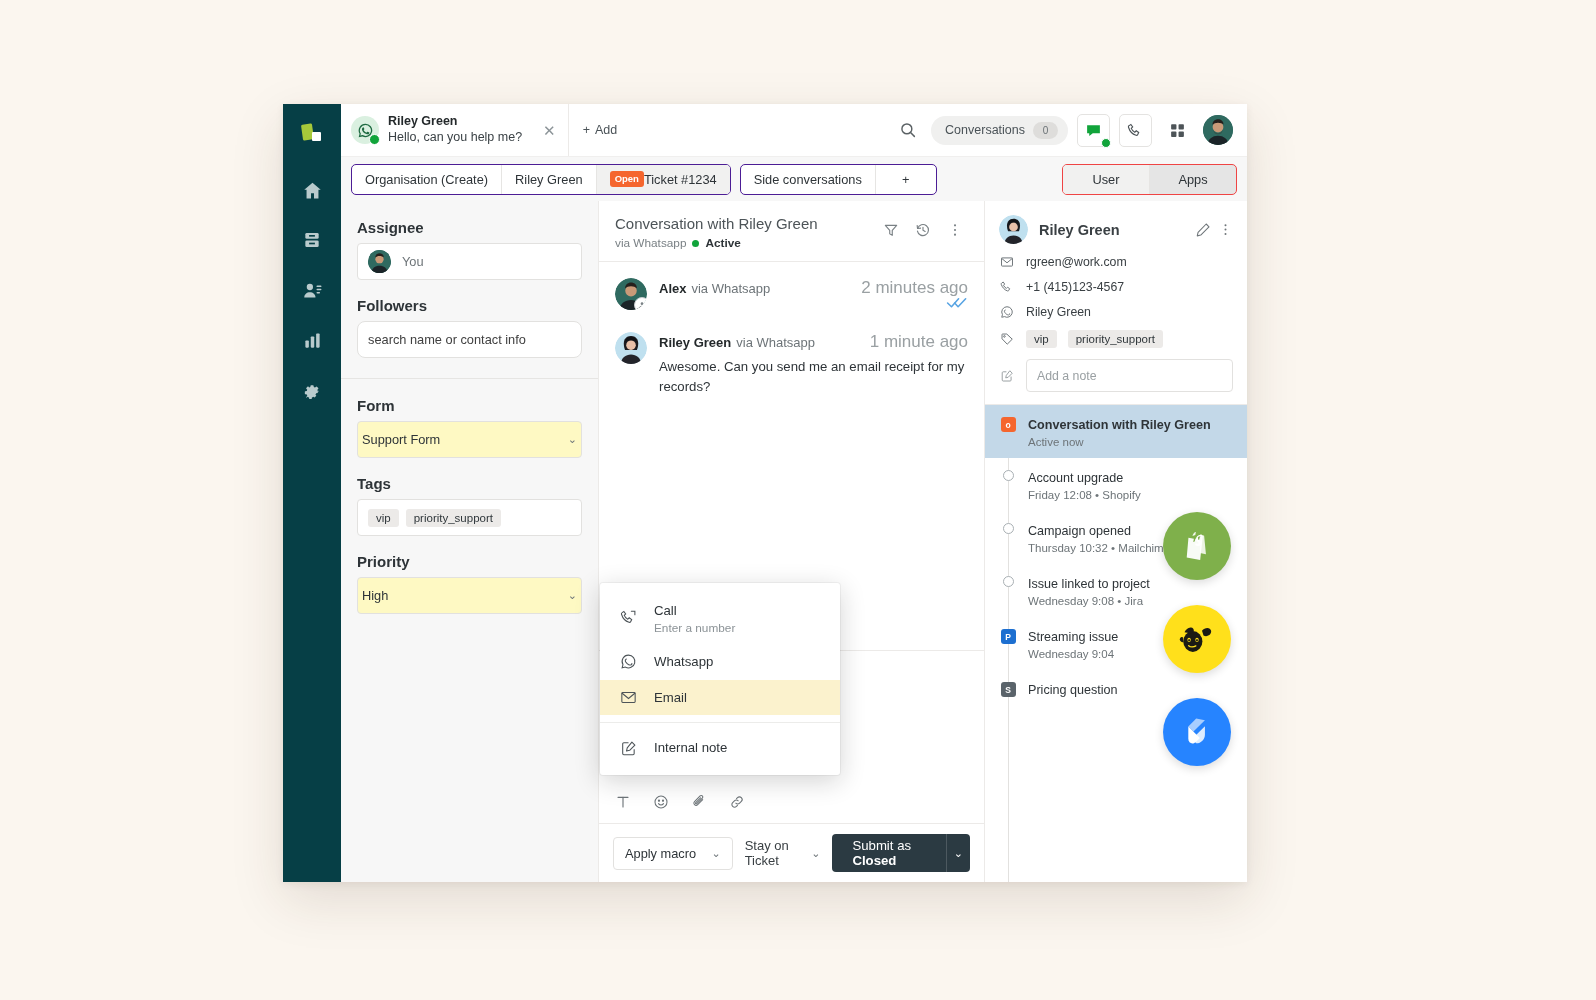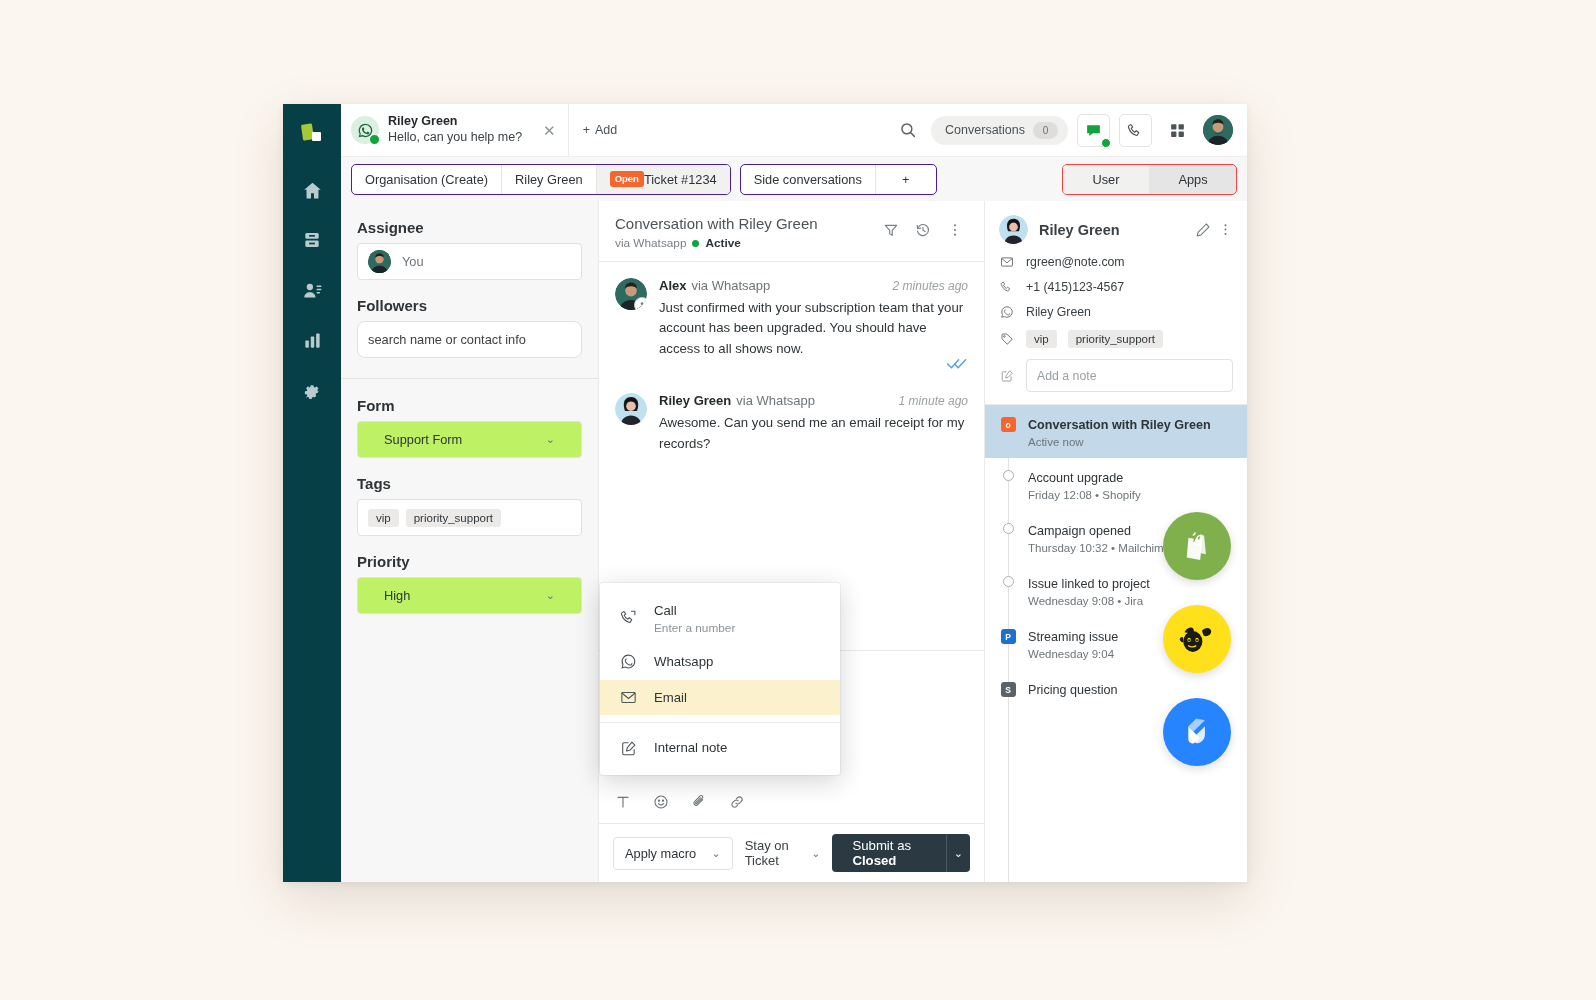--- a/index.html
+++ b/index.html
@@ -69,42 +69,42 @@
   .seg .sg.sel{background:#f1f1f0;}
   
   .cols{flex:1;display:flex;min-height:0;background:#fff;}
   
   .props{width:258px;flex:0 0 258px;background:#f7f7f7;border-right:1px solid #eceae8;padding:18px 16px 0 16px;box-sizing:border-box;overflow:hidden;}
   .field-label{font-size:15px;font-weight:bold;color:#2e3438;margin-bottom:7px;}
   .input-box{background:#fff;border:1px solid #e2e1df;border-radius:4px;height:37px;display:flex;align-items:center;padding:0 10px;box-sizing:border-box;font-size:12.8px;color:#2e3438;}
   .input-box.ph{color:#404040;border-radius:8px;}
   .mb18{margin-bottom:17px;}
   .divider{height:1px;background:#e6e5e3;margin:20px -16px 18px -16px;}
-  .sel-box{background:#bef264;border:1px solid #e2e1df;border-radius:4px;height:37px;display:flex;align-items:center;justify-content:space-between;padding:0 26px;box-sizing:border-box;font-size:12.8px;color:#2e3438;cursor:pointer;}
+  .sel-box{background:#fef9c3;border:1px solid #e2e1df;border-radius:4px;height:37px;display:flex;align-items:center;justify-content:space-between;padding:0 4px;box-sizing:border-box;font-size:12.8px;color:#2e3438;cursor:pointer;}
   .chev{color:#6e7579;font-size:11px;}
   .tagbox{background:#fff;border:1px solid #e2e1df;border-radius:4px;min-height:37px;display:flex;align-items:center;gap:7px;padding:0 10px;box-sizing:border-box;}
   .tag{background:#eceae8;border-radius:3px;font-size:11.5px;color:#30373b;padding:3px 8px;}
   
   .conv{flex:1;display:flex;flex-direction:column;min-width:0;background:#fff;border-right:1px solid #eceae8;position:relative;}
   .conv-head{padding:14px 16px 11px 16px;border-bottom:1px solid #eceae8;display:flex;align-items:flex-start;}
   .conv-title{font-size:15px;color:#4d5458;}
   .conv-sub{font-size:11.8px;color:#7a8185;margin-top:4px;display:flex;align-items:center;gap:6px;}
   .act-dot{width:7px;height:7px;border-radius:50%;background:#11a43b;display:inline-block;}
   .act-txt{color:#2e3438;font-weight:bold;}
   .conv-head-icons{margin-left:auto;display:flex;align-items:center;gap:6px;padding-top:2px;}
   .ch-ic{width:26px;height:26px;display:flex;align-items:center;justify-content:center;cursor:pointer;}
   .msgs{flex:1;overflow:hidden;padding:16px 16px 0 16px;}
   .msg{display:flex;gap:12px;margin-bottom:20px;}
   .msg-av{width:32px;height:32px;border-radius:50%;position:relative;flex:0 0 32px;overflow:hidden;}
   .agent-mark{position:absolute;right:-3px;bottom:-3px;width:14px;height:14px;border-radius:50%;background:#fff;border:1px solid #c9cdd0;display:flex;align-items:center;justify-content:center;}
   .msg-body{flex:1;min-width:0;}
   .msg-top{display:flex;align-items:baseline;}
   .msg-name{font-size:13px;font-weight:bold;color:#24292b;}
   .msg-via{font-size:13px;color:#6d7478;margin-left:5px;}
-  .msg-time{margin-left:auto;font-size:12px;color:#9aa0a3;font-style:italic;}
+  .msg-time{margin-left:auto;font-size:17px;color:#9aa0a3;}
   .msg-text{font-size:13.2px;color:#2e3438;line-height:1.55;margin-top:5px;}
   .ticks{text-align:right;color:#5aa0e8;font-size:12px;margin-top:-2px;letter-spacing:-3px;}
   
   .composer{border-top:1px solid #eceae8;padding:0 16px;background:#fff;}
   .comp-head{display:flex;align-items:center;gap:10px;height:42px;}
   .comp-chan{display:flex;align-items:center;gap:7px;font-size:12.8px;color:#2e3438;cursor:pointer;}
   .comp-sep{width:1px;height:20px;background:#e2e1df;}
   .recip{display:flex;align-items:center;gap:6px;background:#eceae8;border-radius:12px;padding:3px 10px 3px 3px;font-size:11.5px;font-weight:bold;color:#3a4044;}
   .recip-av{width:17px;height:17px;border-radius:50%;overflow:hidden;}
   .comp-area{height:88px;}
@@ -405,21 +405,20 @@
                     <path d="M4 21c0-4.4 3.6-7 8-7s8 2.6 8 7z"></path>
                   </svg>
               </span>
             </div>
             <div class="msg-body">
               <div class="msg-top">
                 <span class="msg-name">Alex</span>
                 <span class="msg-via">via Whatsapp</span>
                 <span class="msg-time">2 minutes ago</span>
               </div>
-              <div class="msg-text">Just confirmed with your subscription team that your account has been upgraded. You should have access to all shows now.</div>
               <div class="ticks">
                 <svg width="22" height="13" viewBox="0 0 28 16" fill="none" stroke="#58a4e3" stroke-width="2" stroke-linecap="round" stroke-linejoin="round">
                   <polyline points="2,8.6 7,13.4 16,3.2"></polyline>
                   <polyline points="11,8.6 15.4,13.4 25,3.2"></polyline>
                 </svg>
               </div>
             </div>
           </div>
 
           <div class="msg">
@@ -587,21 +586,21 @@
             </span>
           </div>
 
           <div class="c-row">
             <span class="ci">
               <svg width="14" height="14" viewBox="0 0 24 24" fill="none" stroke="#6e7579" stroke-width="1.7">
                   <rect x="2.6" y="5" width="18.8" height="14" rx="1.2"></rect>
                   <polyline points="2.6,5.6 12,13.4 21.4,5.6"></polyline>
                 </svg>
             </span>
-            <span>rgreen@note.com</span>
+            <span>rgreen@work.com</span>
           </div>
           <div class="c-row">
             <span class="ci">
               <svg width="14" height="14" viewBox="0 0 24 24" fill="none" stroke="#6e7579" stroke-width="1.7">
                   <path d="M5.5 3.5 8 7l-2 2c.9 2.2 2.8 4.3 5 5.4l2-2 3.5 2.5-1.5 3c-.4.8-1.4 1.1-2.3.8C8 17.3 3.6 12.3 2.1 7.4c-.3-.9.1-1.9.9-2.3z"></path>
                 </svg>
             </span>
             <span>+1 (415)123-4567</span>
           </div>
           <div class="c-row">

